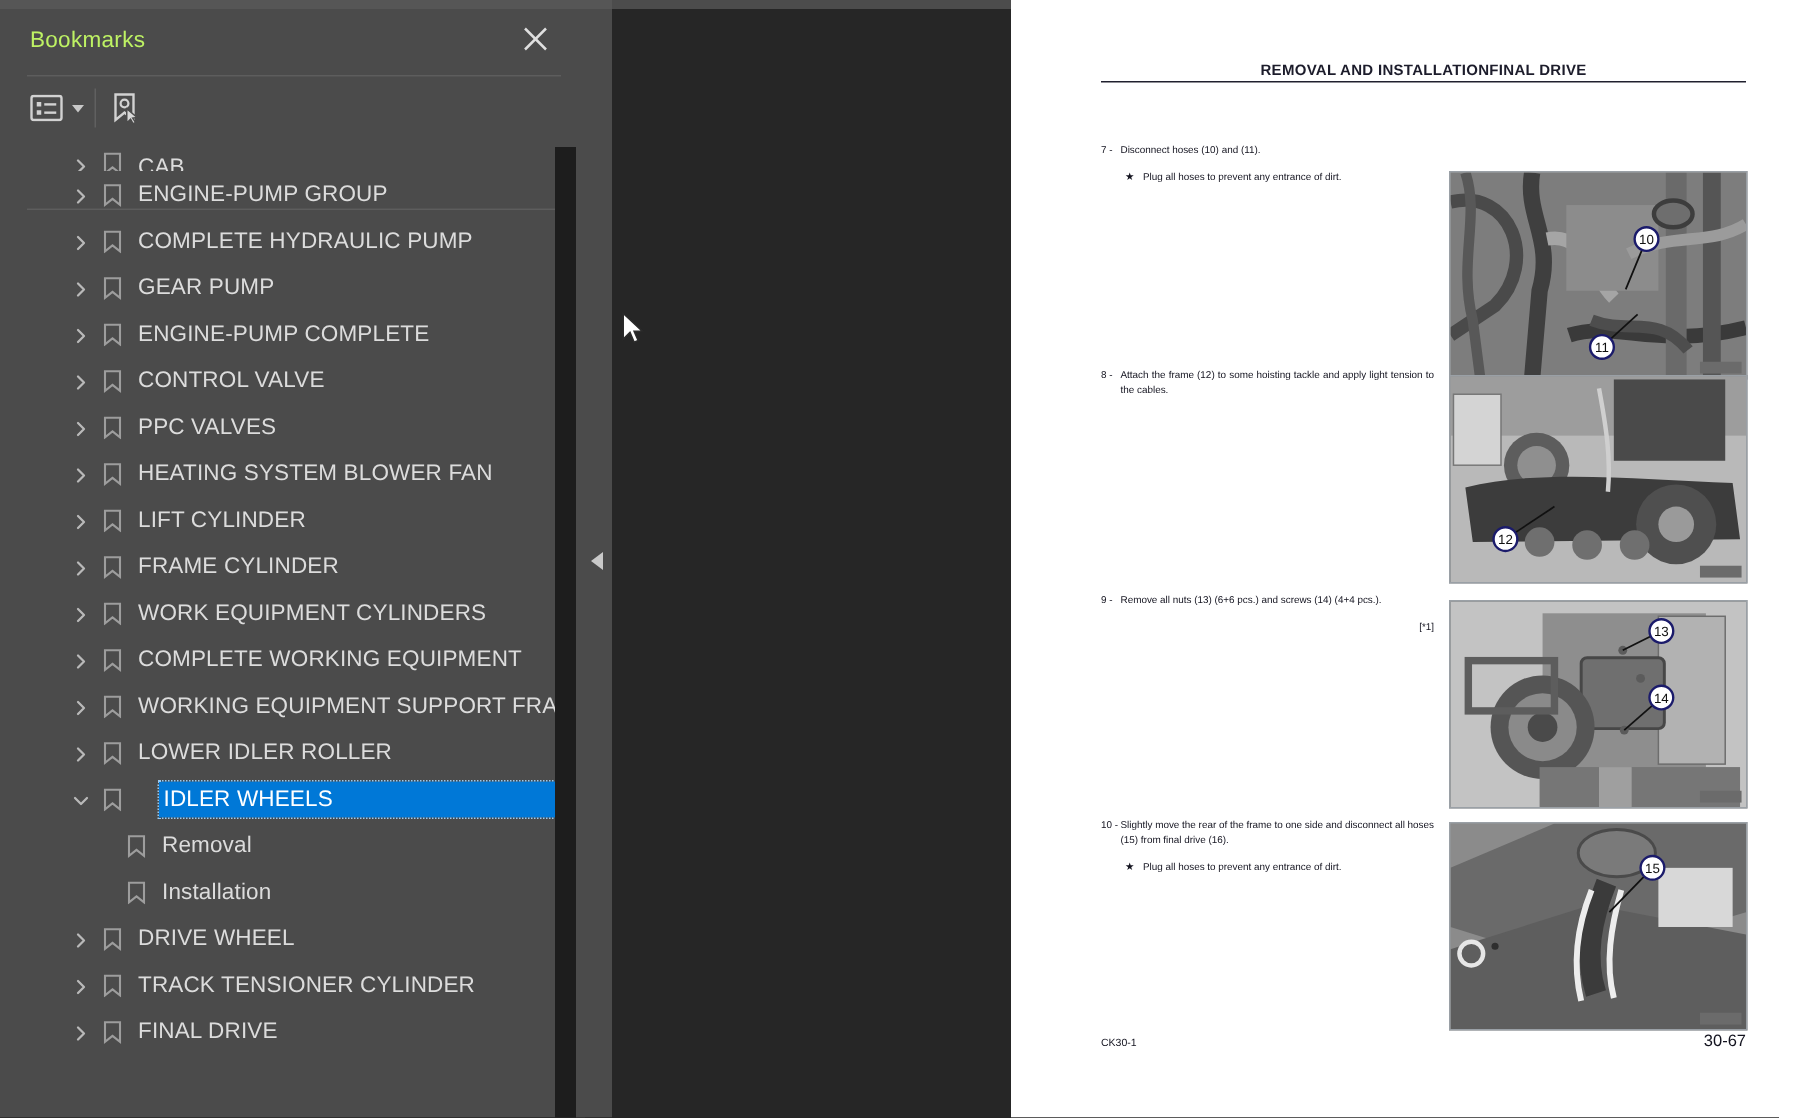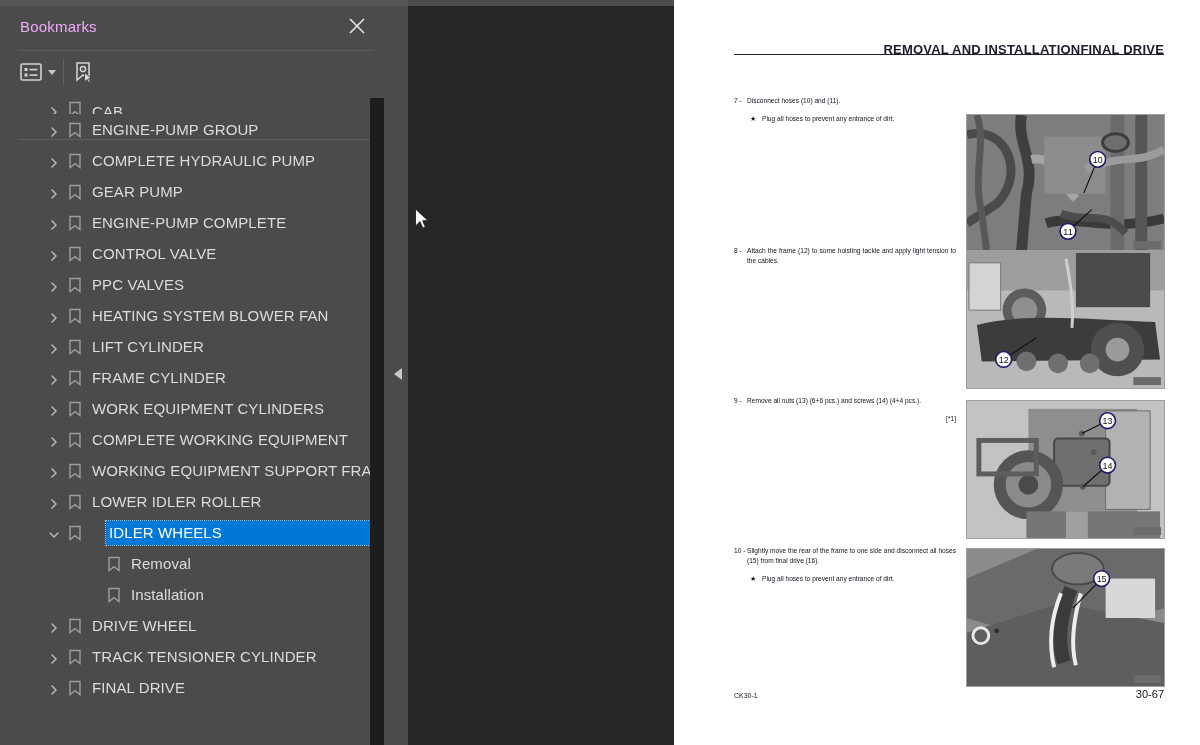--- a/index.html
+++ b/index.html
@@ -24,21 +24,21 @@
   
   .sidepanel {
     position: absolute; left: 0; top: 6px; width: 390px; height: 739px;
     background: #4b4b4b;
   }
   .panel-header {
     position: relative; height: 40px;
   }
   .panel-title {
     position: absolute; left: 20px; top: 12px;
-    font-size: 15px; color: #f0abfc; letter-spacing: .2px;
+    font-size: 15px; color: #bef264; letter-spacing: .2px;
   }
   .panel-close {
     position: absolute; right: 22px; top: 9px;
     width: 22px; height: 22px; cursor: pointer;
   }
   .panel-close svg { display:block; }
   .panel-sep {
     position: absolute; left: 18px; right: 16px; top: 44px;
     height: 1px; background: #5d5d5d;
   }
@@ -81,21 +81,21 @@
     width: 12px; height: 12px;
   }
   .node .bmicon {
     position: absolute; left: 68px; top: 50%; transform: translateY(-50%);
     width: 14px; height: 16px;
   }
   .node .lbl {
     margin-left: 48px; font-size: 15px; color: #dcdcdc;
     letter-spacing: .1px; white-space: nowrap;
   }
-  .node.child { padding-left: 44px; margin-left: 23px; }
+  .node.child { padding-left: 44px; }
   .node.child .bmicon { left: 84px; }
   .node.child .lbl { margin-left: 64px; }
   .node.selected .lbl {
     background: #0078d7; color: #ffffff;
     padding: 3px 6px 4px 3px; margin-left: 62px;
     outline: 1px dotted #9ac9ef; outline-offset: 0px;
     width: 277px;
   }
   .node.partial-top { height: 18px; align-items: flex-end; overflow: hidden; }
   .node.partial-top .lbl { position: relative; top: 6px; }
@@ -132,22 +132,22 @@
 
   .cursor { position: absolute; left: 414px; top: 208px; width: 16px; height: 24px; }
 
   
   .page {
     position: absolute; left: 674px; top: 0px; width: 526px; height: 745px;
     background: #ffffff;
   }
   .pg-header {
     position: absolute; left: 60px; top: 42px; width: 430px;
-    display: flex; justify-content: flex-end;
-    font-size: 13px; font-weight: bold; color: #1c1c2b; letter-spacing: .2px;
+    display: flex; justify-content: center;
+    font-size: 10px; font-weight: bold; color: #1c1c2b; letter-spacing: .2px;
   }
   .pg-header-rule {
     position: absolute; left: 60px; top: 54px; width: 430px; height: 1.3px;
     background: #20202e;
   }
 
   .step { position: absolute; width: 222px; left: 60px; }
   .step-line { display: flex; font-size: 6.6px; color: #13131f; line-height: 1.55; }
   .step-num { width: 13px; flex: 0 0 13px; }
   .step-txt { flex: 1; }

